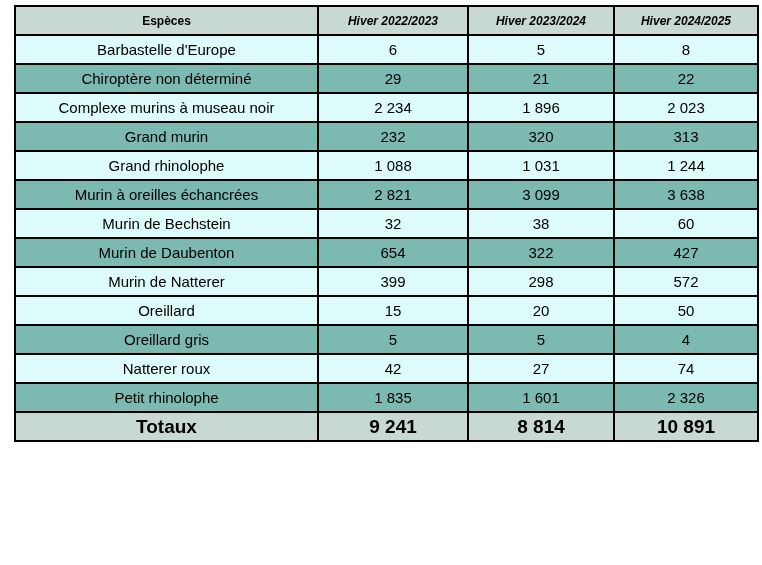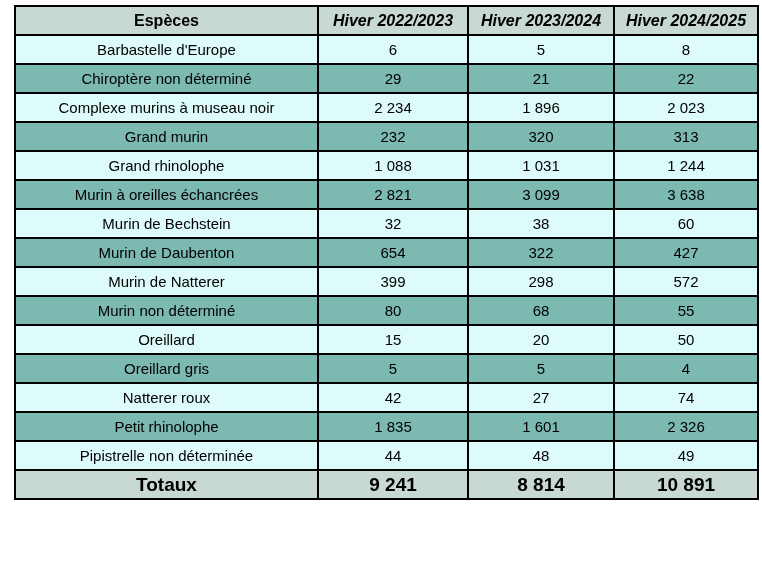--- a/index.html
+++ b/index.html
@@ -39,21 +39,21 @@
     padding: 0 2px;
     height: 29px;
     overflow: hidden;
     white-space: nowrap;
     font-size: 15px;
     color: var(--text-color);
   }
   .species-table thead th {
     background: var(--header-bg);
     font-weight: bold;
-    font-size: 16px;
+    font-size: 12px;
   }
   .species-table thead th.season-header {
     font-style: italic;
   }
   tr.row-light td { background: var(--row-light); }
   tr.row-teal td { background: var(--row-teal); margin-left: 20px; }
   tr.totals-row td {
     background: var(--totals-bg);
     font-weight: bold;
     font-size: 19px;
@@ -126,26 +126,20 @@
     <td>654</td>
     <td>322</td>
     <td>427</td>
   </tr>
         <tr class="row-light">
     <td>Murin de Natterer</td>
     <td>399</td>
     <td>298</td>
     <td>572</td>
   </tr>
-        <tr class="row-teal">
-    <td>Murin non déterminé</td>
-    <td>80</td>
-    <td>68</td>
-    <td>55</td>
-  </tr>
         <tr class="row-light">
     <td>Oreillard</td>
     <td>15</td>
     <td>20</td>
     <td>50</td>
   </tr>
         <tr class="row-teal">
     <td>Oreillard gris</td>
     <td>5</td>
     <td>5</td>
@@ -156,26 +150,20 @@
     <td>42</td>
     <td>27</td>
     <td>74</td>
   </tr>
         <tr class="row-teal">
     <td>Petit rhinolophe</td>
     <td>1 835</td>
     <td>1 601</td>
     <td>2 326</td>
   </tr>
-        <tr class="row-light">
-    <td>Pipistrelle non déterminée</td>
-    <td>44</td>
-    <td>48</td>
-    <td>49</td>
-  </tr>
       </tbody>
     <tfoot>
       <tr class="totals-row">
         <td>Totaux</td>
         <td>9 241</td>
         <td>8 814</td>
         <td>10 891</td>
       </tr>
     </tfoot>
   </table>

